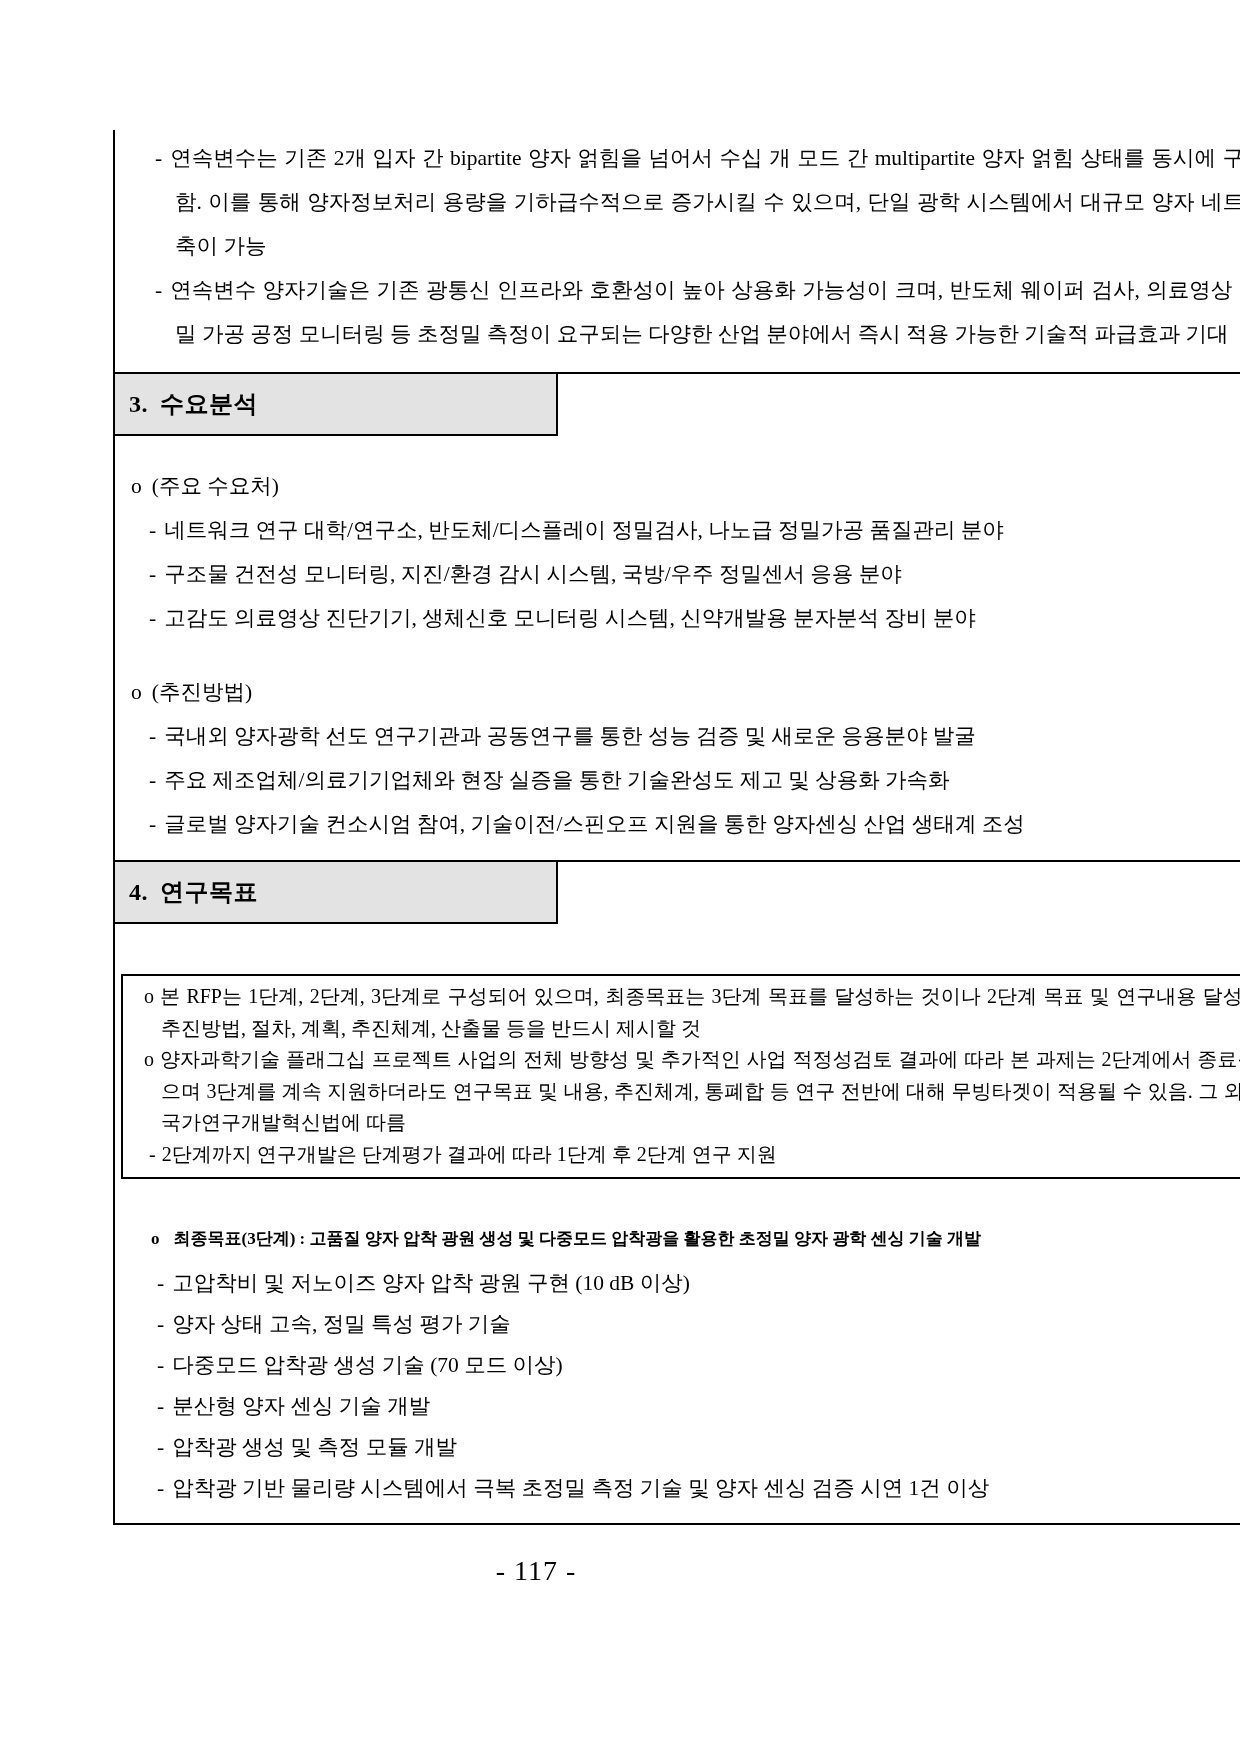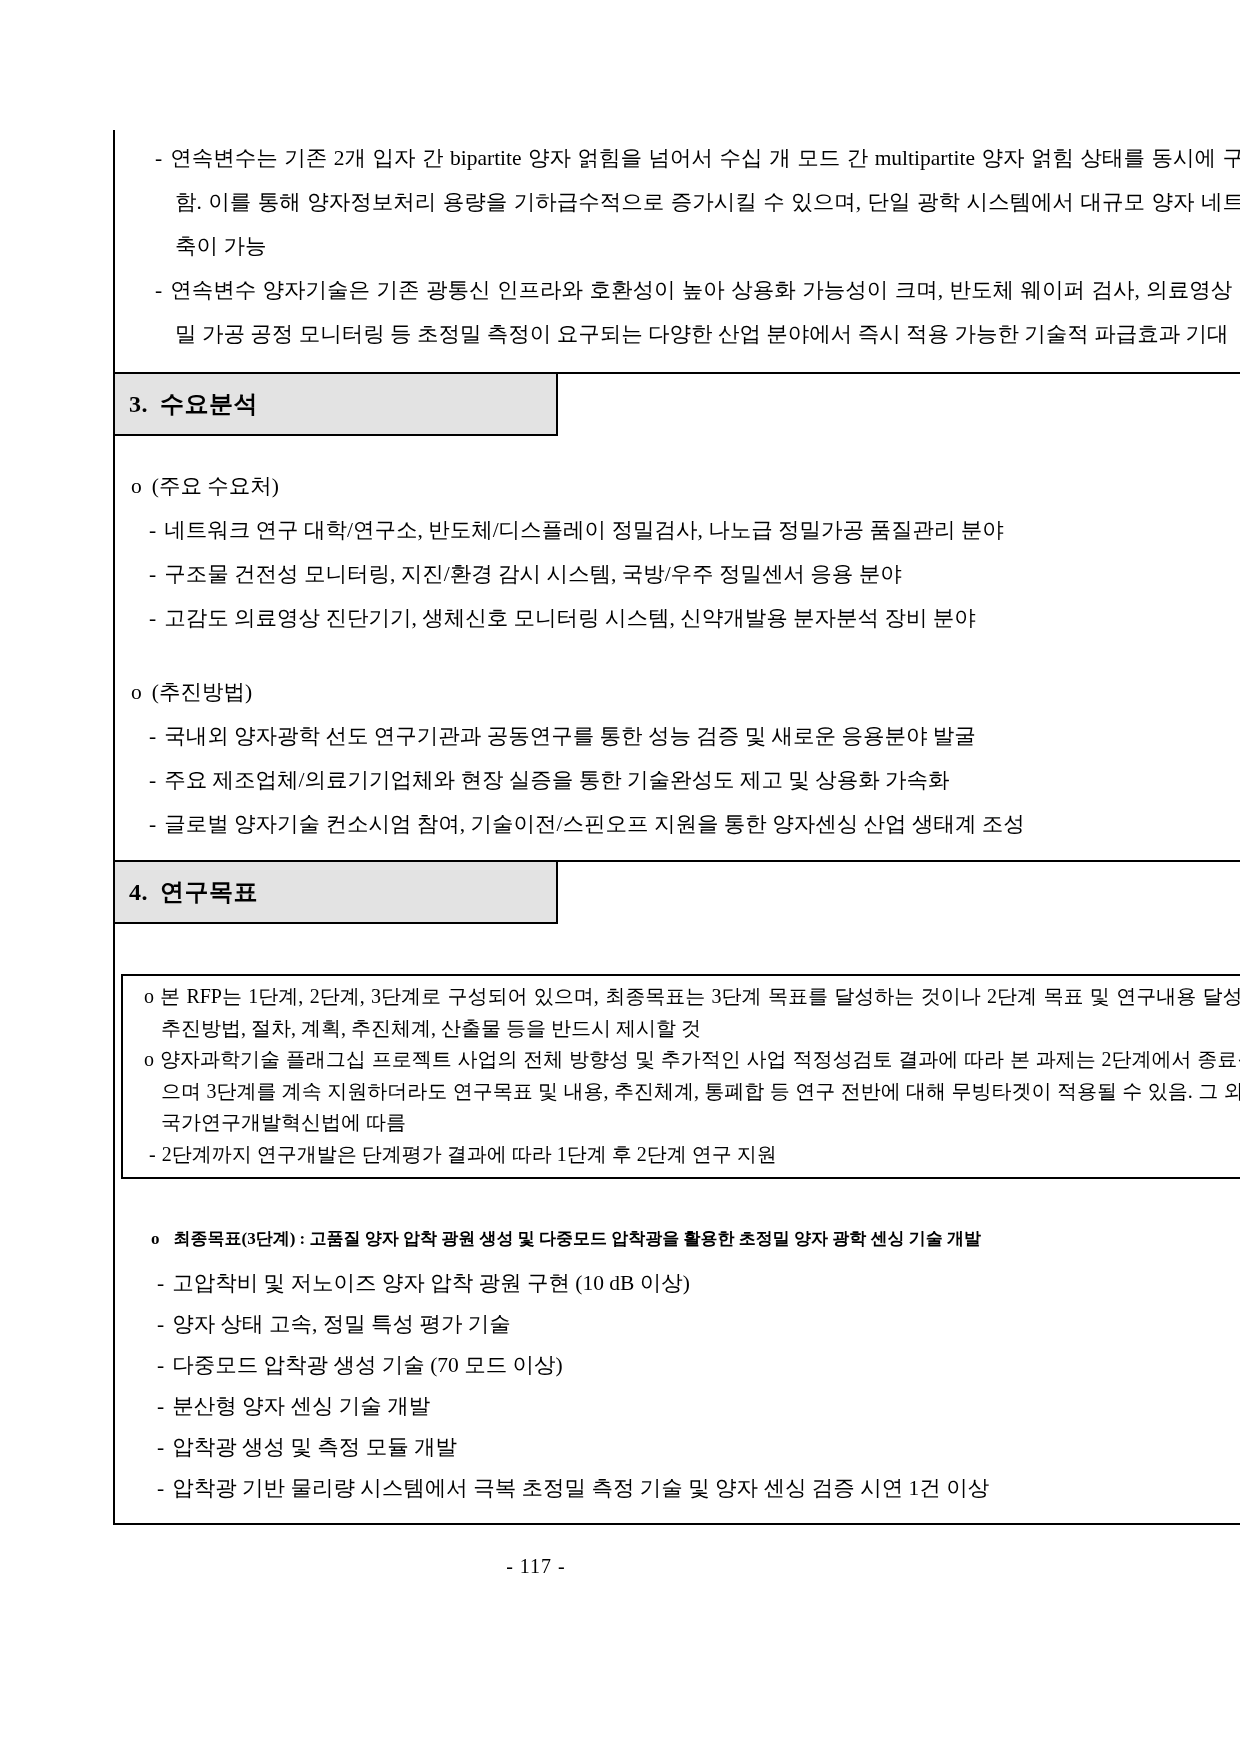--- a/index.html
+++ b/index.html
@@ -53,21 +53,21 @@
   .final{margin-top:38px;padding:0 14px 8px 16px;}
   .final-head{
     font-weight:bold;font-size:17px;line-height:44px;text-align:justify;
     padding-left:42px;text-indent:-28px;margin:0 0 2px 0;
   }
   .final-head .mk{padding-right:14px;}
   .final .para{line-height:41px;}
   
   .pageno{
     width:1072px;text-align:center;margin-top:30px;
-    font-size:20px;letter-spacing:1px;
+    font-size:28px;letter-spacing:1px;
   }
 </style>
 </head>
 <body>
 
 <div class="doc">
 
   <div class="blk intro">
     <p class="para"><span class="mk">-</span><span>연속변수는 기존 2개 입자 간 bipartite 양자 얽힘을 넘어서 수십 개 모드 간 multipartite 양자 얽힘 상태를 동시에 구현 가능함. 이를 통해 양자정보처리 용량을 기하급수적으로 증가시킬 수 있으며, 단일 광학 시스템에서 대규모 양자 네트워크 구축이 가능</span></p>
     <p class="para"><span class="mk">-</span><span>연속변수 양자기술은 기존 광통신 인프라와 호환성이 높아 상용화 가능성이 크며, 반도체 웨이퍼 검사, 의료영상 진단, 정밀 가공 공정 모니터링 등 초정밀 측정이 요구되는 다양한 산업 분야에서 즉시 적용 가능한 기술적 파급효과 기대</span></p>

